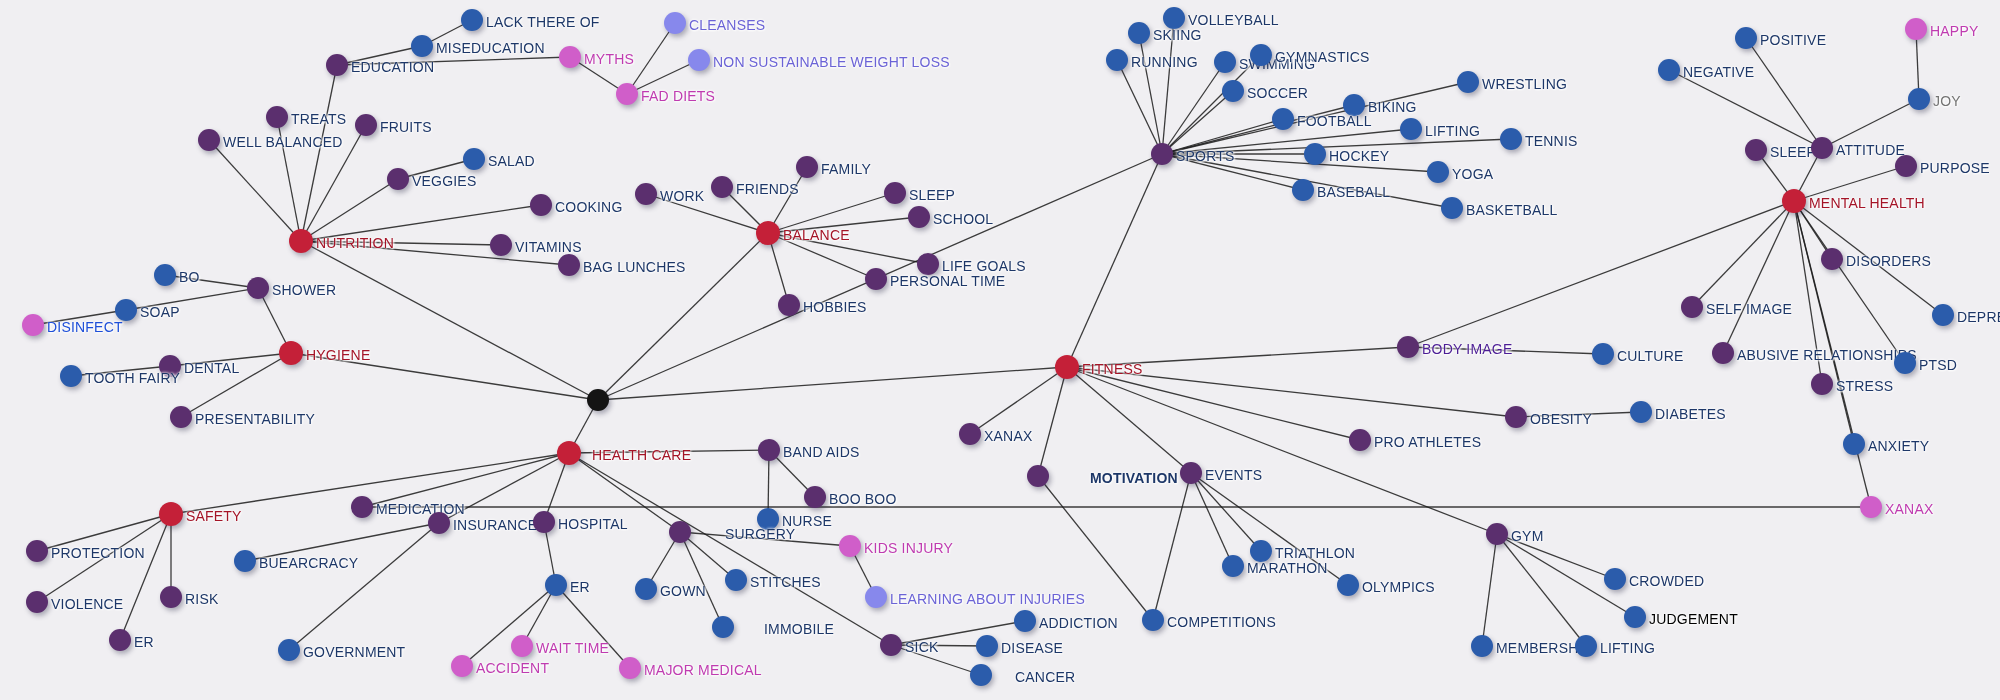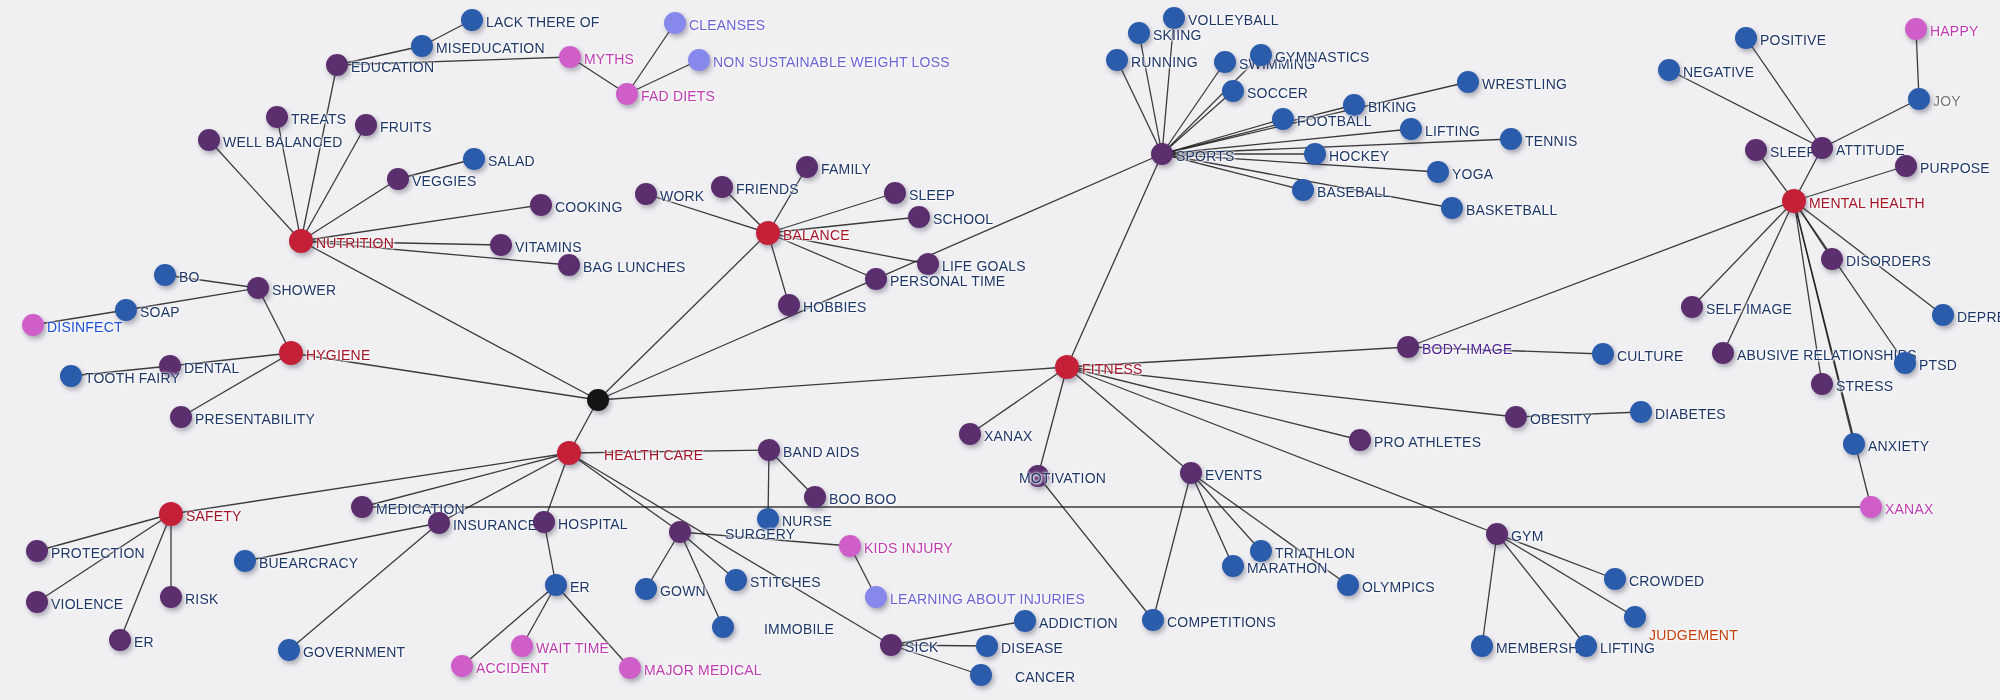--- a/index.html
+++ b/index.html
@@ -285,25 +285,25 @@
       <div class="node-label" style="left: 1082px; top: 361px; color: rgb(164, 20, 39);">FITNESS</div>
       <div class="node" style="left: 1505px; top: 406px; height: 22px; width: 22px; background: rgb(91, 47, 110);"></div>
       <div class="node-label" style="left: 1530px; top: 411px; color: rgb(29, 55, 104);">OBESITY</div>
       <div class="node" style="left: 1630px; top: 401px; height: 22px; width: 22px; background: rgb(43, 92, 171);"></div>
       <div class="node-label" style="left: 1655px; top: 406px; color: rgb(29, 55, 104);">DIABETES</div>
       <div class="node" style="left: 1349px; top: 429px; height: 22px; width: 22px; background: rgb(91, 47, 110);"></div>
       <div class="node-label" style="left: 1374px; top: 434px; color: rgb(29, 55, 104);">PRO ATHLETES</div>
       <div class="node" style="left: 959px; top: 423px; height: 22px; width: 22px; background: rgb(91, 47, 110);"></div>
       <div class="node-label" style="left: 984px; top: 428px; color: rgb(29, 55, 104);">XANAX</div>
       <div class="node" style="left: 1027px; top: 465px; height: 22px; width: 22px; background: rgb(91, 47, 110);"></div>
-      <div class="node-label" style="left: 1019px; top: 470px; color: rgb(29, 55, 104);">MOTIVATION</div>
+      <div class="node-label" style="left: 1090px; top: 470px; color: rgb(29, 55, 104); font-weight: bold;">MOTIVATION</div>
       <div class="node" style="left: 1180px; top: 462px; height: 22px; width: 22px; background: rgb(91, 47, 110);"></div>
       <div class="node-label" style="left: 1205px; top: 467px; color: rgb(29, 55, 104);">EVENTS</div>
       <div class="node" style="left: 557px; top: 441px; height: 24px; width: 24px; background: rgb(196, 32, 56);"></div>
-      <div class="node-label" style="left: 584px; top: 447px; color: rgb(164, 20, 39); padding-left: 20px;">HEALTH CARE</div>
+      <div class="node-label" style="left: 572px; top: 447px; color: rgb(164, 20, 39); padding-left: 20px;">HEALTH CARE</div>
       <div class="node" style="left: 758px; top: 439px; height: 22px; width: 22px; background: rgb(91, 47, 110);"></div>
       <div class="node-label" style="left: 783px; top: 444px; color: rgb(29, 55, 104);">BAND AIDS</div>
       <div class="node" style="left: 804px; top: 486px; height: 22px; width: 22px; background: rgb(91, 47, 110);"></div>
       <div class="node-label" style="left: 829px; top: 491px; color: rgb(29, 55, 104);">BOO BOO</div>
       <div class="node" style="left: 757px; top: 508px; height: 22px; width: 22px; background: rgb(43, 92, 171);"></div>
       <div class="node-label" style="left: 782px; top: 513px; color: rgb(29, 55, 104);">NURSE</div>
       <div class="node" style="left: 351px; top: 496px; height: 22px; width: 22px; background: rgb(91, 47, 110);"></div>
       <div class="node-label" style="left: 376px; top: 501px; color: rgb(29, 55, 104);">MEDICATION</div>
       <div class="node" style="left: 428px; top: 512px; height: 22px; width: 22px; background: rgb(91, 47, 110);"></div>
       <div class="node-label" style="left: 453px; top: 517px; color: rgb(29, 55, 104);">INSURANCE</div>
@@ -357,21 +357,21 @@
       <div class="node-label" style="left: 1275px; top: 545px; color: rgb(29, 55, 104);">TRIATHLON</div>
       <div class="node" style="left: 1222px; top: 555px; height: 22px; width: 22px; background: rgb(43, 92, 171);"></div>
       <div class="node-label" style="left: 1247px; top: 560px; color: rgb(29, 55, 104);">MARATHON</div>
       <div class="node" style="left: 1337px; top: 574px; height: 22px; width: 22px; background: rgb(43, 92, 171);"></div>
       <div class="node-label" style="left: 1362px; top: 579px; color: rgb(29, 55, 104);">OLYMPICS</div>
       <div class="node" style="left: 1486px; top: 523px; height: 22px; width: 22px; background: rgb(91, 47, 110);"></div>
       <div class="node-label" style="left: 1511px; top: 528px; color: rgb(29, 55, 104);">GYM</div>
       <div class="node" style="left: 1604px; top: 568px; height: 22px; width: 22px; background: rgb(43, 92, 171);"></div>
       <div class="node-label" style="left: 1629px; top: 573px; color: rgb(29, 55, 104);">CROWDED</div>
       <div class="node" style="left: 1624px; top: 606px; height: 22px; width: 22px; background: rgb(43, 92, 171);"></div>
-      <div class="node-label" style="left: 1649px; top: 627px; color: #c2410c;">JUDGEMENT</div>
+      <div class="node-label" style="left: 1649px; top: 611px; color: #000000;">JUDGEMENT</div>
       <div class="node" style="left: 1471px; top: 635px; height: 22px; width: 22px; background: rgb(43, 92, 171);"></div>
       <div class="node-label" style="left: 1496px; top: 640px; color: rgb(29, 55, 104);">MEMBERSHIP</div>
       <div class="node" style="left: 1575px; top: 635px; height: 22px; width: 22px; background: rgb(43, 92, 171);"></div>
       <div class="node-label" style="left: 1600px; top: 640px; color: rgb(29, 55, 104);">LIFTING</div>
       <div class="node" style="left: 1860px; top: 496px; height: 22px; width: 22px; background: rgb(208, 94, 201);"></div>
       <div class="node-label" style="left: 1885px; top: 501px; color: rgb(191, 59, 176);">XANAX</div>
     </div>
 </div>
 
 </body></html>

